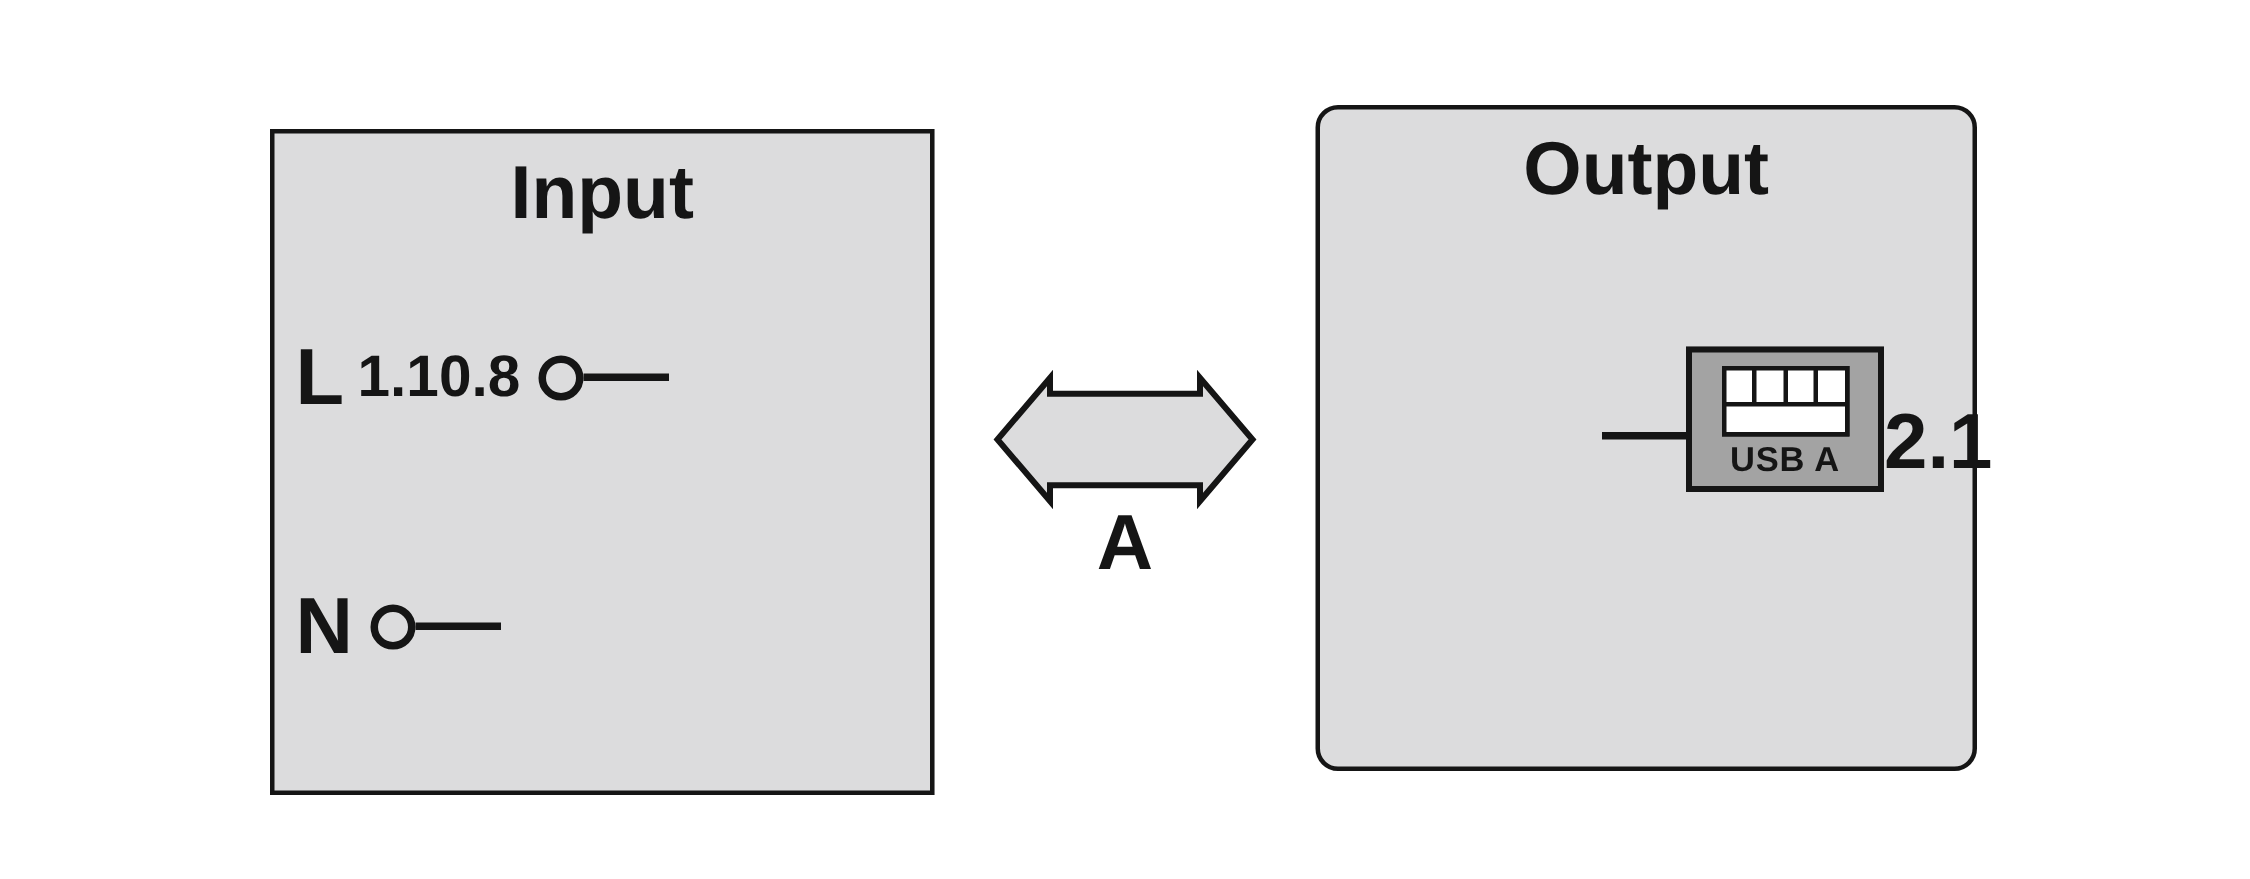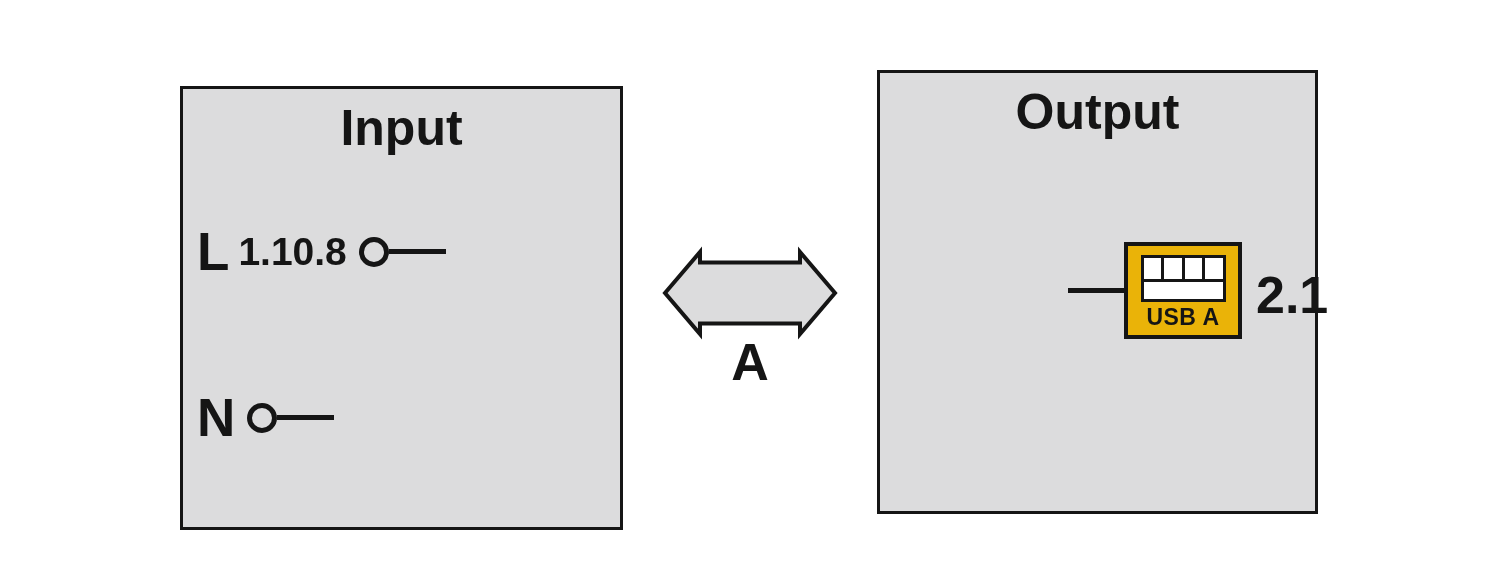--- a/index.html
+++ b/index.html
@@ -12,21 +12,21 @@
   body{font-family:"Liberation Sans","DejaVu Sans",sans-serif;color:var(--stroke);}
   .canvas{position:relative;width:1500px;height:586px;background:var(--bg);overflow:hidden;}
 
   
   .panel{
     position:absolute;
     background:var(--panel-fill);
     border:3px solid var(--stroke);
   }
   .panel.input{left:180px;top:86px;width:443px;height:444px;}
-  .panel.output{left:877px;top:70px;width:441px;height:444px;}
+  .panel.output{left:877px;top:70px;width:441px;height:444px;border-radius:15px;}
   .panel-title{
     width:100%;
     padding-top:14px;
     text-align:center;
     font-size:50px;
     font-weight:bold;
     line-height:1;
   }
 
   
@@ -72,23 +72,23 @@
   .arrow-label{
     position:absolute;
     left:660px;top:336px;width:180px;
     text-align:center;
     font-size:52px;font-weight:bold;line-height:1;
   }
 
   
   .out-wire{position:absolute;left:188px;top:215px;width:58px;height:5px;}
   .usb-box{
-    position:absolute;left:244px;top:169px;
-    width:118px;height:97px;
-    background:#eab308;
+    position:absolute;left:244px;top:158px;
+    width:132px;height:97px;
+    background:#a3a3a3;
     border:4px solid var(--stroke);
     display:flex;flex-direction:column;align-items:center;
   }
   .usb-glyph{
     margin-top:9px;
     width:85px;height:47px;
     background:var(--stroke);
     border:3px solid var(--stroke);
     display:flex;flex-direction:column;
     gap:3px;

